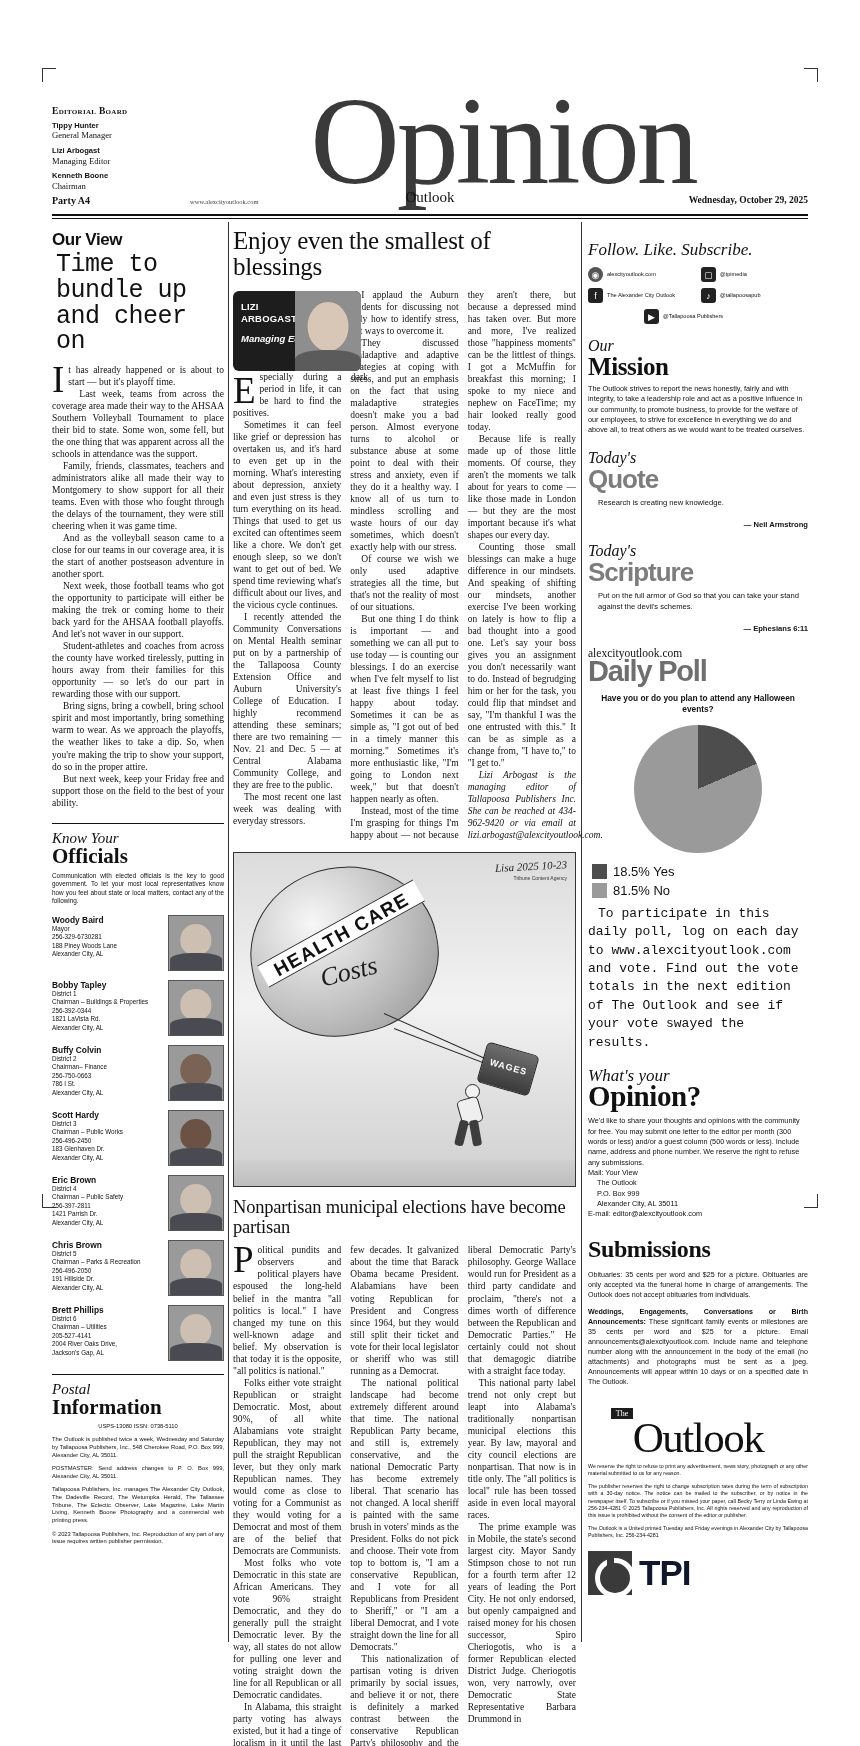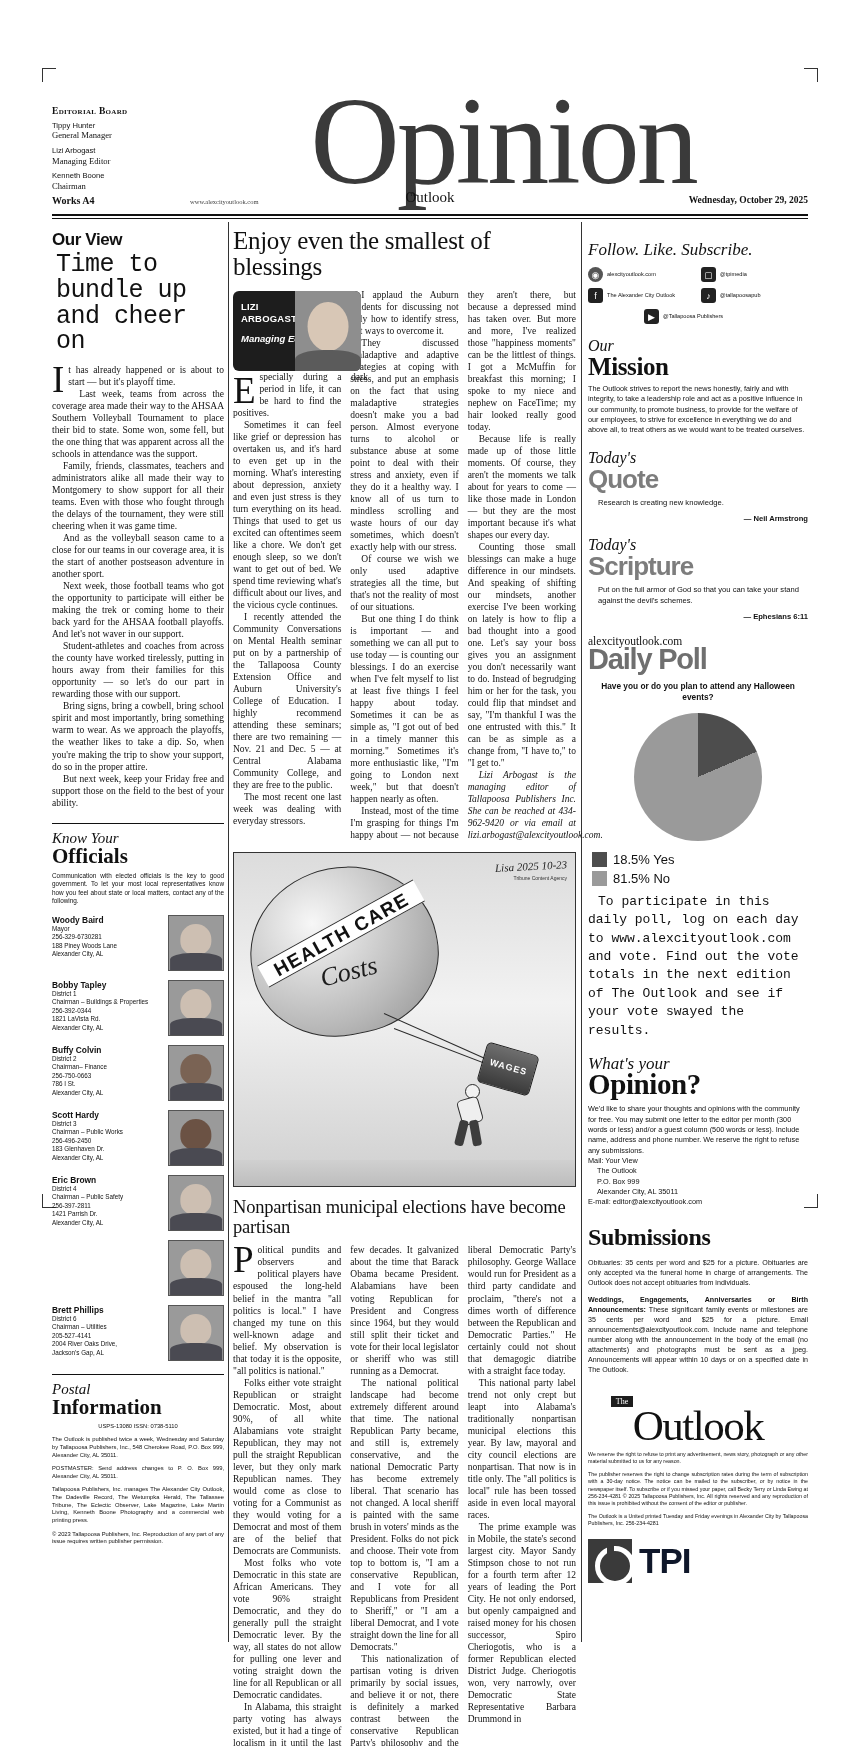--- a/index.html
+++ b/index.html
@@ -19,21 +19,21 @@
   .cm.tl { left:42px; top:68px; border-left:1px solid #333; border-top:1px solid #333; }
   .cm.tr { right:42px; top:68px; border-right:1px solid #333; border-top:1px solid #333; }
   .cm.bl { left:42px; bottom:68px; border-left:1px solid #333; border-bottom:1px solid #333; }
   .cm.br { right:42px; bottom:68px; border-right:1px solid #333; border-bottom:1px solid #333; }
 
   
   .masthead { position:absolute; left:52px; top:96px; width:756px; height:100px; }
   .edboard { position:absolute; left:0; top:10px; width:150px; }
   .edboard h4 { margin:0 0 5px 0; font-size:9.5px; font-variant:small-caps;
     font-weight:bold; letter-spacing:.3px; font-family:"Liberation Serif",serif; }
-  .edboard .nm { font-size:7.6px; font-weight:normal; font-family:"Liberation Sans",sans-serif; line-height:1.25; }
+  .edboard .nm { font-size:7.6px; font-weight:bold; font-family:"Liberation Sans",sans-serif; line-height:1.25; }
   .edboard .ro { font-size:8.6px; font-family:"Liberation Serif",serif; line-height:1.25; margin-bottom:5px; }
   .opinion-word {
     position:absolute; right:0px; top:-16px; width:610px;
     text-align:center;
     font-family:"Liberation Serif", serif;
     font-size:124px; line-height:1; letter-spacing:-3px;
     color:#3a3a3a; font-weight:400;
   }
 
   
@@ -148,21 +148,21 @@
   .socials { margin-top:4px; }
   .srow { display:flex; align-items:center; margin-bottom:6px; gap:6px; }
   .sitem { display:flex; align-items:center; gap:4px; width:108px; }
   .sicon { width:15px; height:15px; border-radius:3px; background:#222; color:#fff; flex:0 0 15px;
     display:flex; align-items:center; justify-content:center; font-size:9px; font-family:"Liberation Sans",sans-serif;}
   .sicon.circ { border-radius:50%; background:#555;}
   .slabel { font-family:"Liberation Sans",sans-serif; font-size:5.6px; line-height:1.2; color:#111;}
   .srow.ctr { justify-content:center; }
 
   .quote-txt { font-family:"Liberation Sans",sans-serif; font-size:7.6px; line-height:1.45; padding-left:10px;}
-  .attr { font-family:"Liberation Sans",sans-serif; font-weight:bold; font-size:7.6px; text-align:right; margin-top:6px;}
+  .attr { font-family:"Liberation Sans",sans-serif; font-weight:bold; font-size:7.6px; text-align:right; margin-top:12px;}
 
   .poll-site { font-family:"Liberation Serif",serif; font-size:11.5px; margin-bottom:-3px;}
   .poll-title { font-family:"Liberation Sans",sans-serif; font-weight:bold; font-size:29px; color:#6f6f6f; letter-spacing:-1.2px; line-height:1.05;}
   .poll-q { font-family:"Liberation Sans",sans-serif; font-weight:bold; font-size:8.3px; text-align:center; line-height:1.35; margin:7px 0 9px 0;}
   .pie { width:128px; height:128px; border-radius:50%; margin:0 auto 11px auto;
      background:conic-gradient(#4d4d4d 0 18.5%, #9a9a9a 18.5% 100%); }
   .legend-row { display:flex; align-items:center; gap:6px; margin-bottom:4px; padding-left:4px;}
   .sw { width:15px; height:15px; flex:0 0 15px;}
   .sw.a { background:#4d4d4d; }
   .sw.b { background:#9a9a9a; }
@@ -203,21 +203,21 @@
       <div class="ro">General Manager</div>
       <div class="nm">Lizi Arbogast</div>
       <div class="ro">Managing Editor</div>
       <div class="nm">Kenneth Boone</div>
       <div class="ro">Chairman</div>
     </div>
     <div class="opinion-word">Opinion</div>
   </div>
 
   <div class="folio">
-    <div class="pg">Works A4</div>
+    <div class="pg">Party A4</div>
     <div class="site">www.alexcityoutlook.com</div>
     <div class="logo">
       <span class="the">The</span>
       <span class="out">Outlook</span>
     </div>
     <div class="date">Wednesday, October 29, 2025</div>
   </div>
   <div class="rule-double"></div>
 
   <div class="vrule a"></div>
@@ -310,20 +310,28 @@
           <span>1421 Parrish Dr.</span><br>
           <span>Alexander City, AL</span>
         </div>
         <div class="photo">
             <div class="head"></div>
             <div class="body"></div>
           </div>
       </div>
 
       <div class="official">
+        <div class="info">
+          <span class="nm">Chris Brown</span>
+          <span>District 5</span><br>
+          <span>Chairman – Parks &amp; Recreation</span><br>
+          <span>256-496-2050</span><br>
+          <span>191 Hillside Dr.</span><br>
+          <span>Alexander City, AL</span>
+        </div>
         <div class="photo">
             <div class="head"></div>
             <div class="body"></div>
           </div>
       </div>
 
       <div class="official">
         <div class="info">
           <span class="nm">Brett Phillips</span>
           <span>District 6</span><br>
@@ -491,21 +499,21 @@
       <div class="rail-txt" style="padding-left:9px;">The Outlook</div>
       <div class="rail-txt" style="padding-left:9px;">P.O. Box 999</div>
       <div class="rail-txt" style="padding-left:9px;">Alexander City, AL 35011</div>
       <div class="rail-txt">E-mail: editor@alexcityoutlook.com</div>
     </div>
 
     <div class="rail-sec">
       <div class="subs-title">Submissions</div>
       <div class="subs-p">Obituaries: 35 cents per word and $25 for a picture. Obituaries are only accepted via the funeral home in charge of arrangements. The Outlook does not accept obituaries from individuals.</div>
       <div class="subs-p">
-        <b>Weddings, Engagements, Anniversaries or Birth Announcements:</b>
+        <b>Weddings, Engagements, Conversations or Birth Announcements:</b>
         <span>These significant family events or milestones are 35 cents per word and $25 for a picture. Email announcements@alexcityoutlook.com. Include name and telephone number along with the announcement in the body of the email (no attachments) and photographs must be sent as a jpeg. Announcements will appear within 10 days or on a specified date in The Outlook.</span>
       </div>
     </div>
 
     <div class="outlook-logo">
       <span class="the2">The</span>
       <div class="big">Outlook</div>
     </div>
     <div class="logo-note">We reserve the right to refuse to print any advertisement, news story, photograph or any other material submitted to us for any reason.</div>
     <div class="logo-note">The publisher reserves the right to change subscription rates during the term of subscription with a 30-day notice. The notice can be mailed to the subscriber, or by notice in the newspaper itself. To subscribe or if you missed your paper, call Becky Terry or Linda Ewing at 256-234-4281 © 2025 Tallapoosa Publishers, Inc. All rights reserved and any reproduction of this issue is prohibited without the consent of the editor or publisher.</div>

